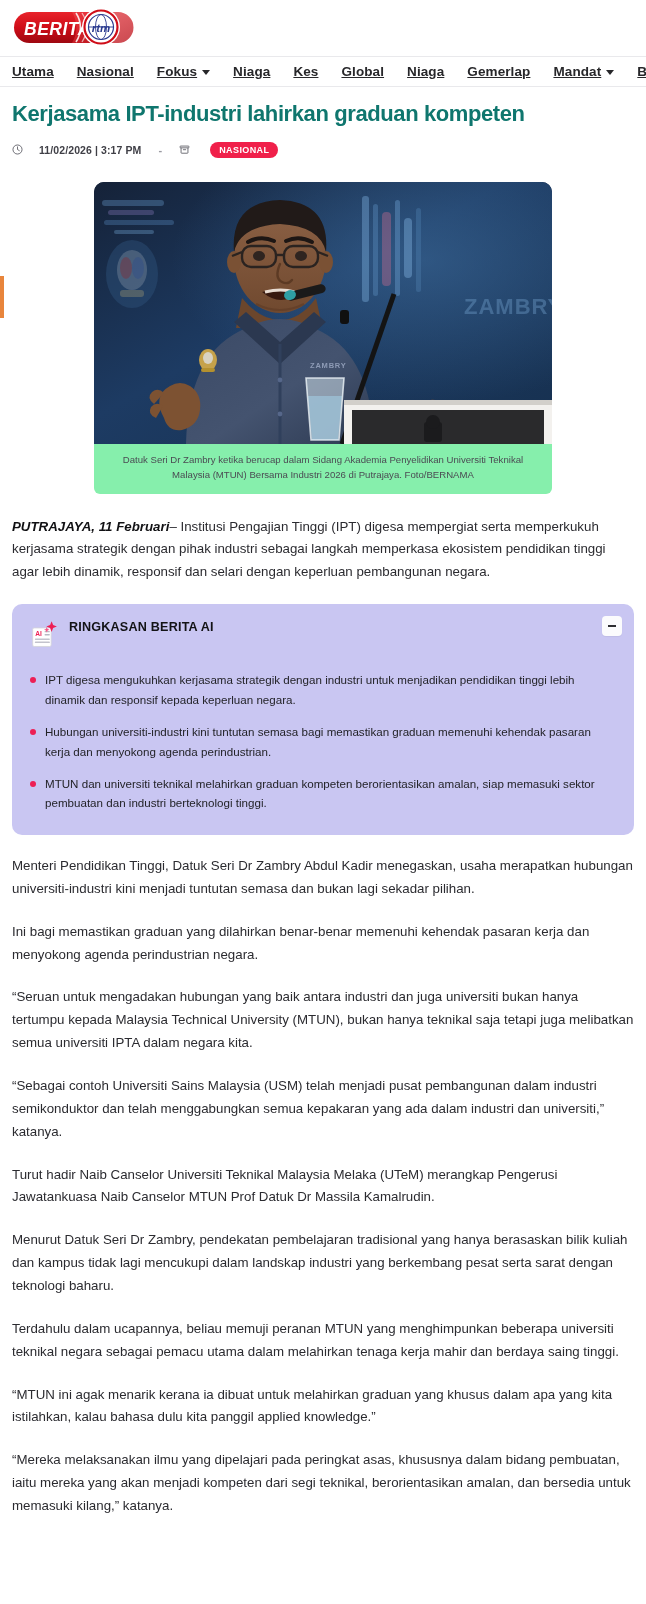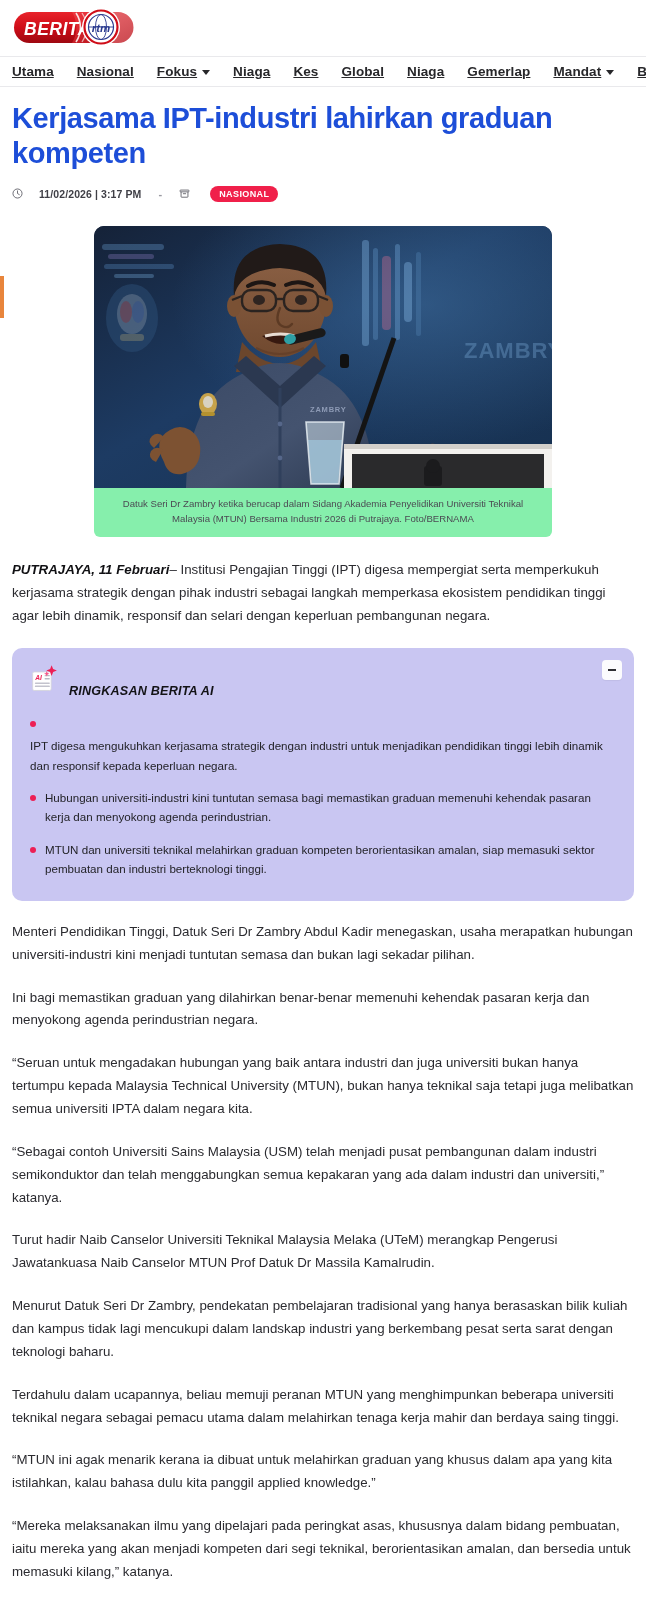--- a/index.html
+++ b/index.html
@@ -60,25 +60,25 @@
   
   .article { padding: 0 12px; position: relative; }
   .orange-rail {
     position: absolute;
     left: 0; top: 175px;
     width: 4px; height: 42px;
     background: #e8853c;
   }
 
   .headline {
-    font-size: 29px;
+    font-size: 22px;
     line-height: 1.22;
     font-weight: 700;
     letter-spacing: -0.4px;
-    color: #1d4ed8;
+    color: #0f766e;
     margin: 14px 0 0 0;
   }
 
   .meta-row {
     display: flex;
     align-items: center;
     gap: 16px;
     margin-top: 14px;
     font-size: 10.5px;
     color: #3f3f46;
@@ -134,21 +134,21 @@
   .lead b { font-weight: 700; font-style: italic; color: #111114; margin-top: 19px; }
 
   
   .ai-box {
     margin-top: 20px;
     background: #c9c6f2;
     border-radius: 10px;
     padding: 16px 18px 22px 18px;
     position: relative;
   }
-  .ai-head { display: flex; align-items: flex-end; gap: 9px; font-style: italic; }
+  .ai-head { display: flex; align-items: flex-start; gap: 9px; }
   .ai-title {
     font-size: 12.6px;
     font-weight: 700;
     letter-spacing: .2px;
     color: #131316;
   }
   .ai-collapse {
     position: absolute;
     top: 12px; right: 12px;
     width: 20px; height: 20px;
@@ -166,21 +166,21 @@
   }
   .ai-list { list-style: none; margin-top: 16px; }
   .ai-item {
     display: flex;
     gap: 9px;
     margin-top: 13px;
     font-size: 11.6px;
     line-height: 1.68;
     color: #232328;
   }
-  .ai-item:first-child { margin-top: 0; flex-direction: column; }
+  .ai-item:first-child { margin-top: 0; }
   .ai-dot {
     flex: 0 0 auto;
     width: 6px; height: 6px;
     border-radius: 50%;
     background: #ed1f55;
     margin-top: 7px;
   }
 
   .article-body { padding-bottom: 26px; }
 </style>

